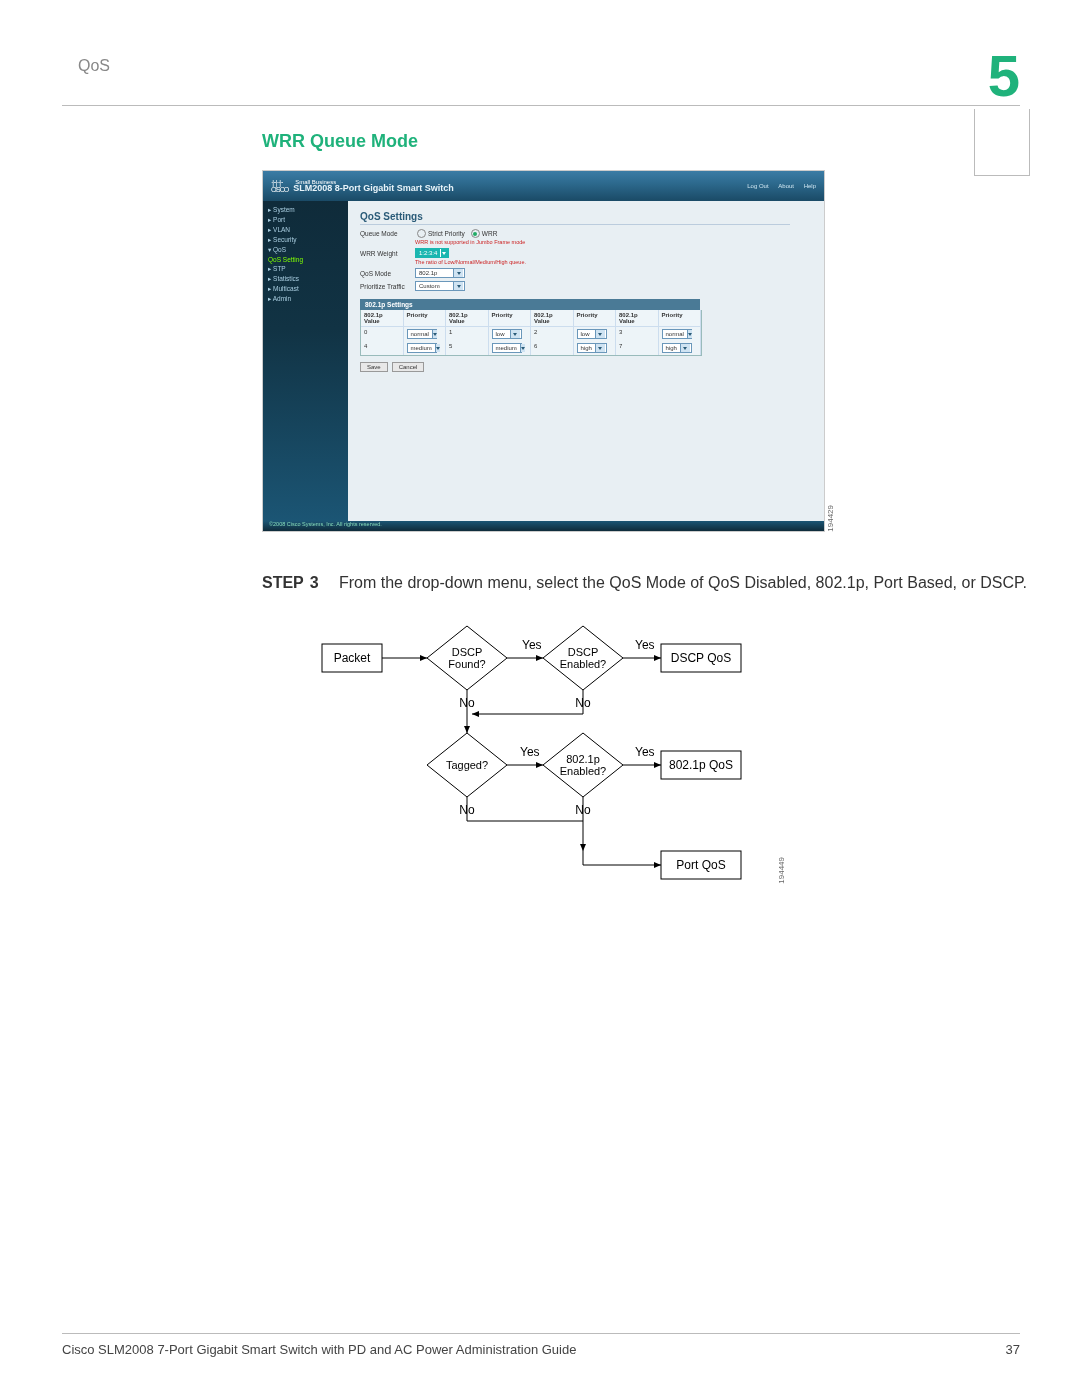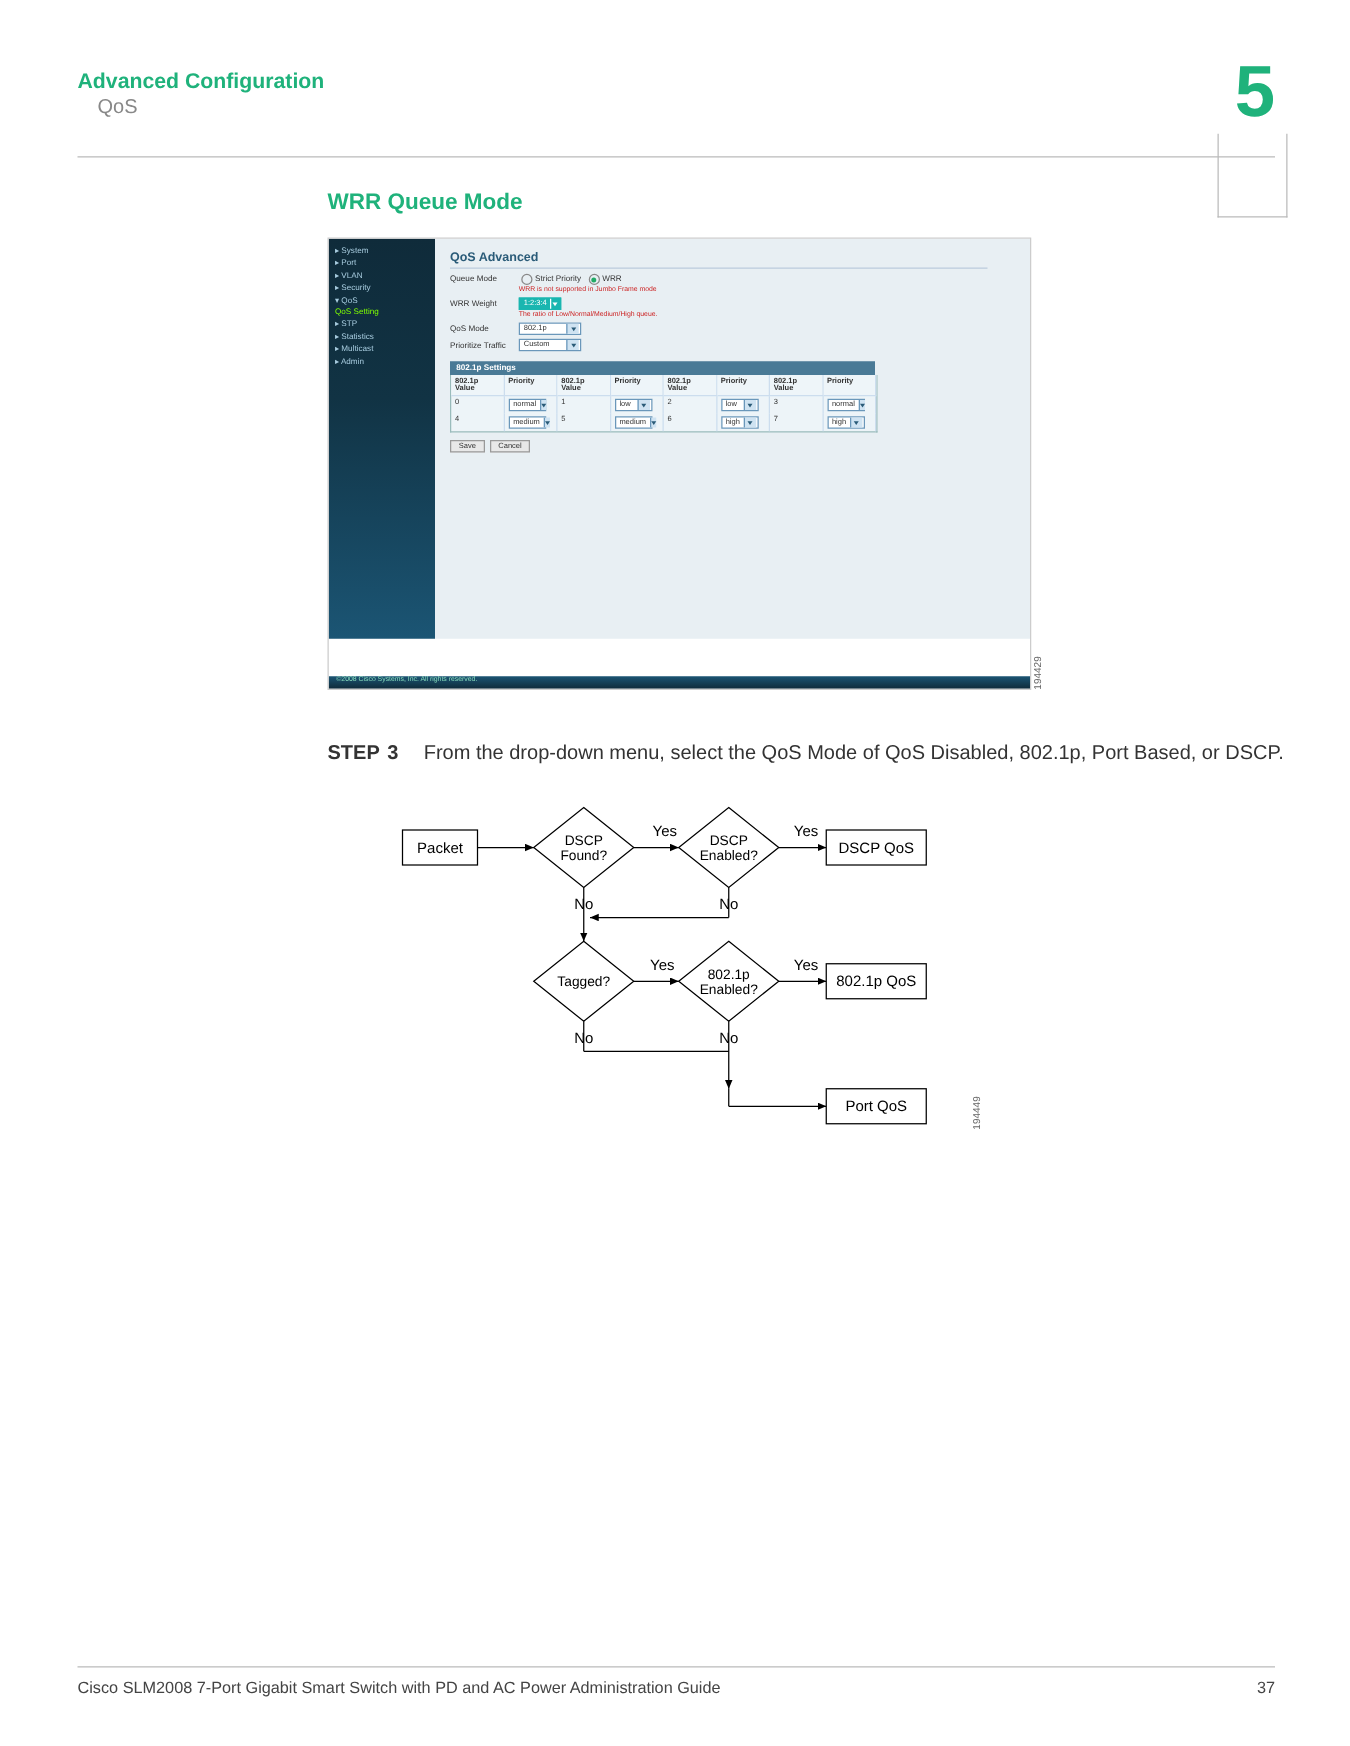--- a/index.html
+++ b/index.html
@@ -133,47 +133,58 @@
     position:absolute; left:62px; right:60px; bottom:40px;
     border-top:1px solid #bbb; padding-top:8px;
     display:flex; justify-content:space-between;
     font-size:13px; color:#444;
   }
 </style>
 </head>
 <body>
 
 <div class="header-row">
-  <div class="section-title">Advanced Configuration</div>
   <div class="subtitle">QoS</div>
   <div class="chapter-number">5</div>
   <div class="chapter-box"></div>
 </div>
 <hr class="hr">
 
 <div class="content">
   <div class="subhead">WRR Queue Mode</div>
 
   <div class="shot-wrap">
     <div class="shot">
+      <div class="shot-header">
+        <span class="cisco-logo">·|··|··|··<br>CISCO</span>
+        <span>
+          <div class="sb">Small Business</div>
+          <div class="shot-title">SLM2008 8-Port Gigabit Smart Switch</div>
+        </span>
+        <span class="shot-links">
+          <span>Log Out</span>
+          <span>About</span>
+          <span>Help</span>
+        </span>
+      </div>
       <div class="shot-body">
         <div class="shot-nav">
           <div>▸ System</div>
           <div>▸ Port</div>
           <div>▸ VLAN</div>
           <div>▸ Security</div>
           <div>▾ QoS</div>
           <div class="active">  QoS Setting</div>
           <div>▸ STP</div>
           <div>▸ Statistics</div>
           <div>▸ Multicast</div>
           <div>▸ Admin</div>
         </div>
         <div class="shot-main">
-          <div class="panel-title">QoS Advanced</div>
+          <div class="panel-title">QoS Settings</div>
           <div class="form">
             <div class="form-row">
               <span class="form-label">Queue Mode</span>
               <span class="radio"></span>
               <span>Strict Priority</span>
               <span style="width:4px"></span>
               <span class="radio on"></span>
               <span>WRR</span>
             </div>
             <div class="hint">WRR is not supported in Jumbo Frame mode</div>

